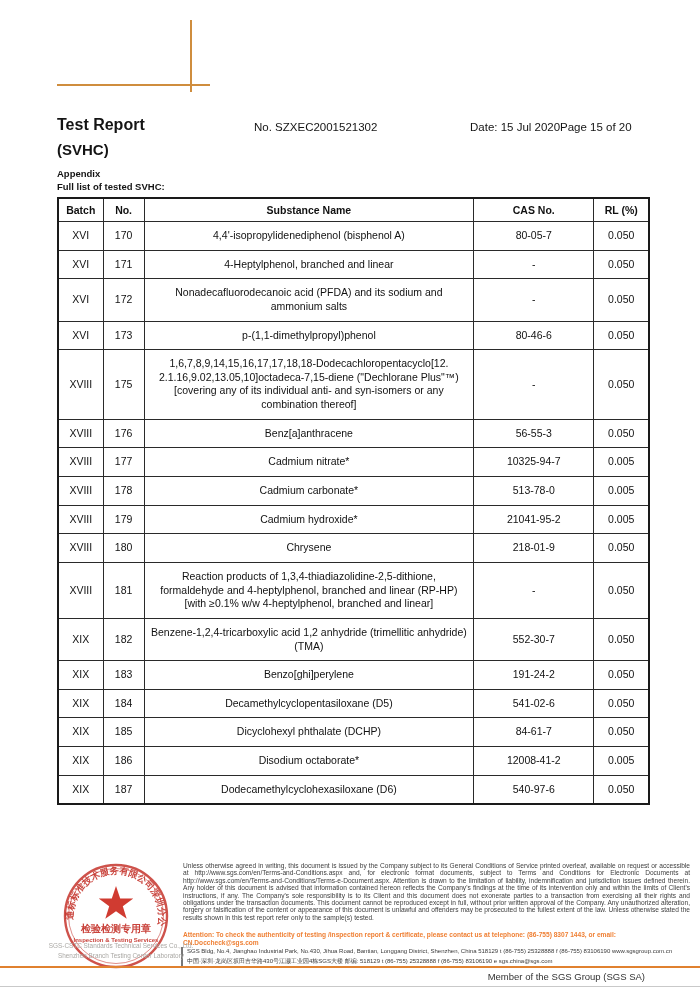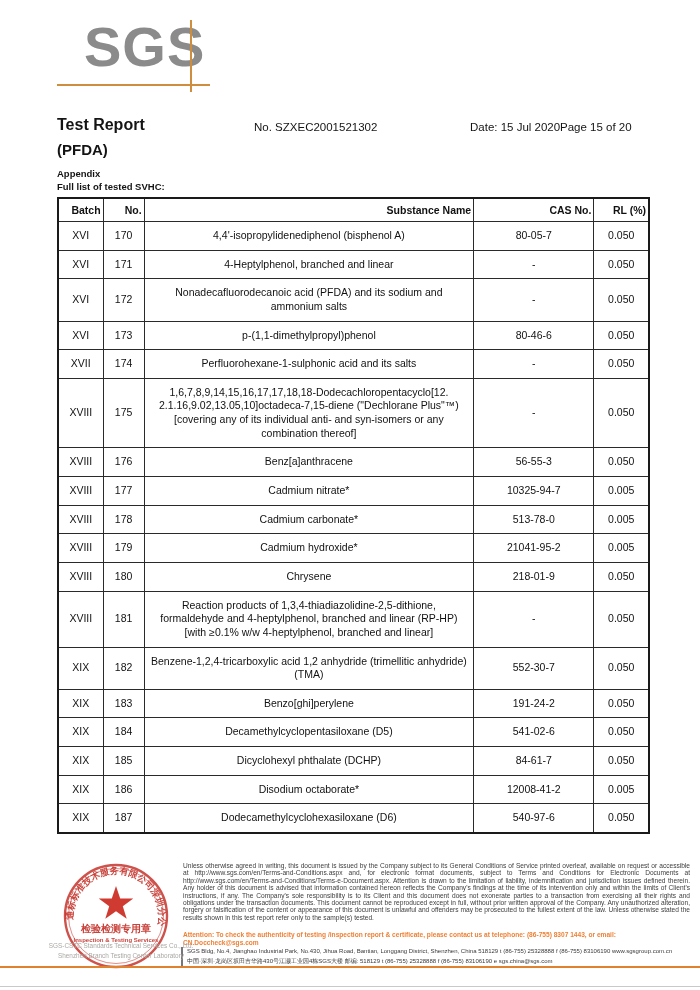--- a/index.html
+++ b/index.html
@@ -28,21 +28,21 @@
   .full-list { position:absolute; left:57px; top:181px; font-size:9.5px; font-weight:bold; }
 
   
   table.svhc {
     position:absolute; left:57px; top:197px; width:593px;
     border-collapse:collapse; table-layout:fixed;
     font-size:10.5px; color:#111;
   }
   table.svhc { border:2px solid #1a1a1a; }
   table.svhc th, table.svhc td { border:1px solid #2a2a2a; }
-  table.svhc th { padding:5px 2px; text-align:right; font-weight:bold; font-size:10.5px; }
+  table.svhc th { padding:5px 2px; text-align:center; font-weight:bold; font-size:10.5px; }
   table.svhc td { padding:7px 5px; vertical-align:middle; line-height:1.3; }
   td.c-batch, td.c-no, td.c-cas, td.c-rl { text-align:center; }
   td.c-substance { text-align:center; }
 
   
   .disclaimer {
     position:absolute; left:183px; top:862px; width:507px;
     font-size:6.6px; line-height:1.12; text-align:justify; color:#3d3d3d;
   }
   .attention {
@@ -64,26 +64,25 @@
     position:absolute; right:55px; top:971px; width:280px;
     font-size:9.5px; color:#333; text-align:right;
   }
   .bottom-rule { position:absolute; left:0; top:986px; width:700px; height:1px; background:#c9c9c9; }
 </style>
 </head>
 <body>
 
 <div class="page">
 
-  <div class="logo-text">SGS</div>
   <div class="logo-hline"></div>
   <div class="logo-vline"></div>
 
   <div class="report-title">Test Report</div>
-  <div class="report-subtitle">(PFDA)</div>
+  <div class="report-subtitle">(SVHC)</div>
   <div class="meta meta-no">No. SZXEC2001521302</div>
   <div class="meta meta-date">Date: 15 Jul 2020</div>
   <div class="meta meta-page">Page 15 of 20</div>
 
   <div class="appendix">Appendix</div>
   <div class="full-list">Full list of tested SVHC:</div>
 
   <table class="svhc">
     <colgroup>
       <col style="width:45px">
@@ -124,27 +123,20 @@
           <td class="c-rl">0.050</td>
         </tr>
         <tr>
           <td class="c-batch">XVI</td>
           <td class="c-no">173</td>
           <td class="c-substance">p-(1,1-dimethylpropyl)phenol</td>
           <td class="c-cas">80-46-6</td>
           <td class="c-rl">0.050</td>
         </tr>
         <tr>
-          <td class="c-batch">XVII</td>
-          <td class="c-no">174</td>
-          <td class="c-substance">Perfluorohexane-1-sulphonic acid and its salts</td>
-          <td class="c-cas">-</td>
-          <td class="c-rl">0.050</td>
-        </tr>
-        <tr>
           <td class="c-batch">XVIII</td>
           <td class="c-no">175</td>
           <td class="c-substance">1,6,7,8,9,14,15,16,17,17,18,18-Dodecachloropentacyclo[12. 2.1.16,9.02,13.05,10]octadeca-7,15-diene ("Dechlorane Plus"™) [covering any of its individual anti- and syn-isomers or any combination thereof]</td>
           <td class="c-cas">-</td>
           <td class="c-rl">0.050</td>
         </tr>
         <tr>
           <td class="c-batch">XVIII</td>
           <td class="c-no">176</td>
           <td class="c-substance">Benz[a]anthracene</td>
@@ -249,15 +241,16 @@
     <text x="56" y="72" text-anchor="middle" font-size="10" fill="#c5342c" font-weight="bold" opacity="0.92">检验检测专用章</text>
     <text x="56" y="82" text-anchor="middle" font-size="6" fill="#c5342c" font-weight="bold" opacity="0.92">Inspection &amp; Testing Services</text>
   </svg>
 
   <div class="company-lines">
     <div>SGS-CSTC Standards Technical Services Co., Ltd.</div>
     <div>Shenzhen Branch Testing Center Laboratory</div>
   </div>
 
   <div class="orange-rule"></div>
+  <div class="member-line">Member of the SGS Group (SGS SA)</div>
   <div class="bottom-rule"></div>
 
 </div>
 
 </body></html>

